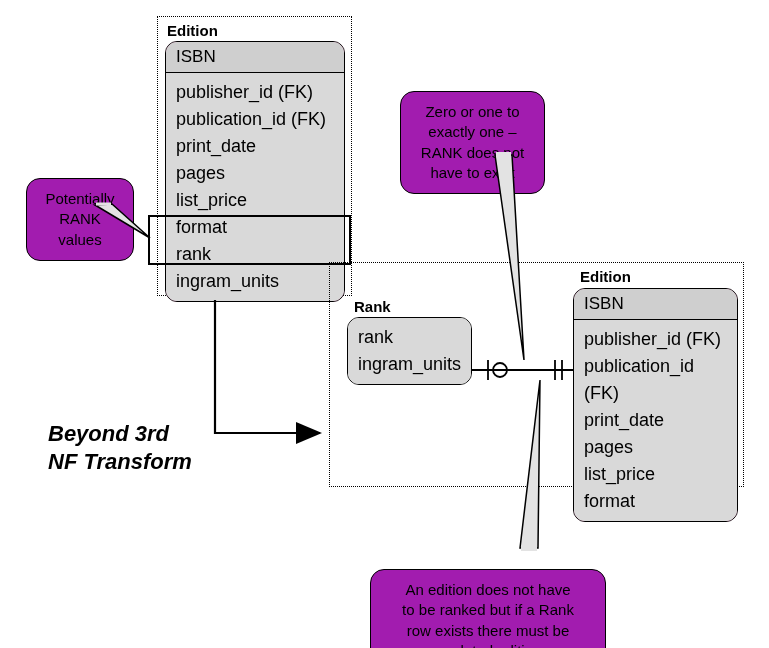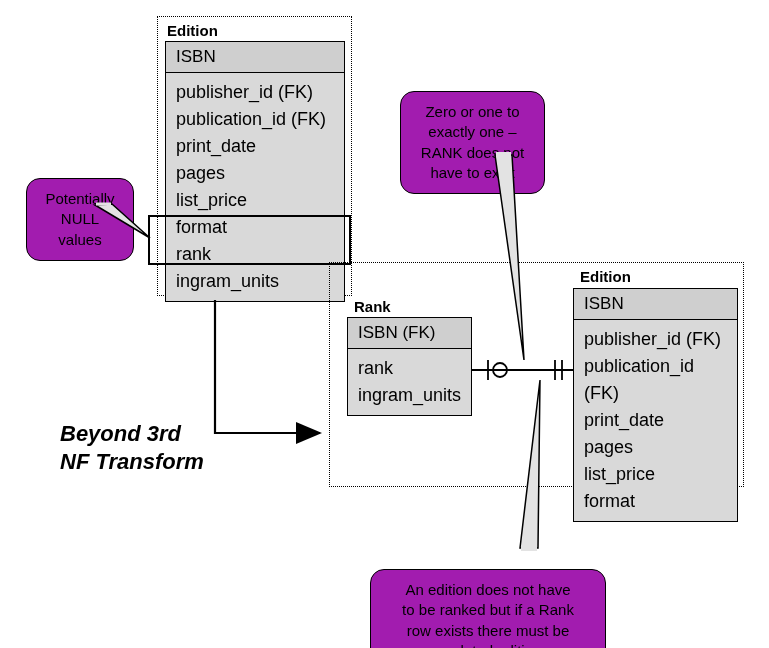--- a/index.html
+++ b/index.html
@@ -13,21 +13,21 @@
     position: relative;
     overflow: hidden;
   }
   .dotted-box {
     position: absolute;
     border: 1.5px dotted #000;
   }
   .entity {
     position: absolute;
     border: 1.5px solid #000;
-    border-radius: 0;
+    border-radius: 12px;
     background: #f9a8d4;
     overflow: hidden;
   }
   .entity-header {
     border-bottom: 1.5px solid #000;
     padding: 5px 10px;
     font-size: 17px;
     background: #cfcfcf;
   }
   .entity-body {
@@ -91,54 +91,53 @@
     <div>ingram_units</div>
   </div>
 </div>
 
 <div class="highlight-box" style="left:148px; top:215px; width:203px; height:50px;"></div>
 
 <div class="dotted-box" style="left:329px; top:262px; width:415px; height:225px;"></div>
 
 <div class="entity-label" style="left:354px; top:298px;">Rank</div>
 <div class="entity" style="left:347px; top:317px; width:125px;">
-  <div class="entity-header">ISBN (FK)</div>
   <div class="entity-body">
     <div>rank</div>
     <div>ingram_units</div>
   </div>
 </div>
 
 <div class="entity-label" style="left:580px; top:268px;">Edition</div>
 <div class="entity" style="left:573px; top:288px; width:165px;">
   <div class="entity-header">ISBN</div>
   <div class="entity-body">
     <div>publisher_id (FK)</div>
     <div>publication_id (FK)</div>
     <div>print_date</div>
     <div>pages</div>
     <div>list_price</div>
     <div>format</div>
   </div>
 </div>
 
 <div class="callout" style="left:26px; top:155px; width:108px; white-space:pre-line;">Potentially
-NULL values</div>
+RANK values</div>
 
 <div class="callout" style="left:400px; top:68px; width:145px; white-space:pre-line;">Zero or one to
 exactly one –
 RANK does not
 have to exist</div>
 
 <div class="callout" style="left:370px; top:546px; width:236px; white-space:pre-line;">An edition does not have
 to be ranked but if a Rank
 row exists there must be
 a related edition</div>
 
-<div class="transform-label" style="left:60px; top:420px; white-space:pre-line;">Beyond 3rd
+<div class="transform-label" style="left:48px; top:420px; white-space:pre-line;">Beyond 3rd
 NF Transform</div>
 
 <svg class="overlay">
   <defs>
     <marker id="arrow" markerWidth="12" markerHeight="10" refX="11" refY="5" orient="auto">
       <path d="M0,0 L12,5 L0,10 Z" fill="#000"></path>
     </marker>
   </defs>
 
   <g>

